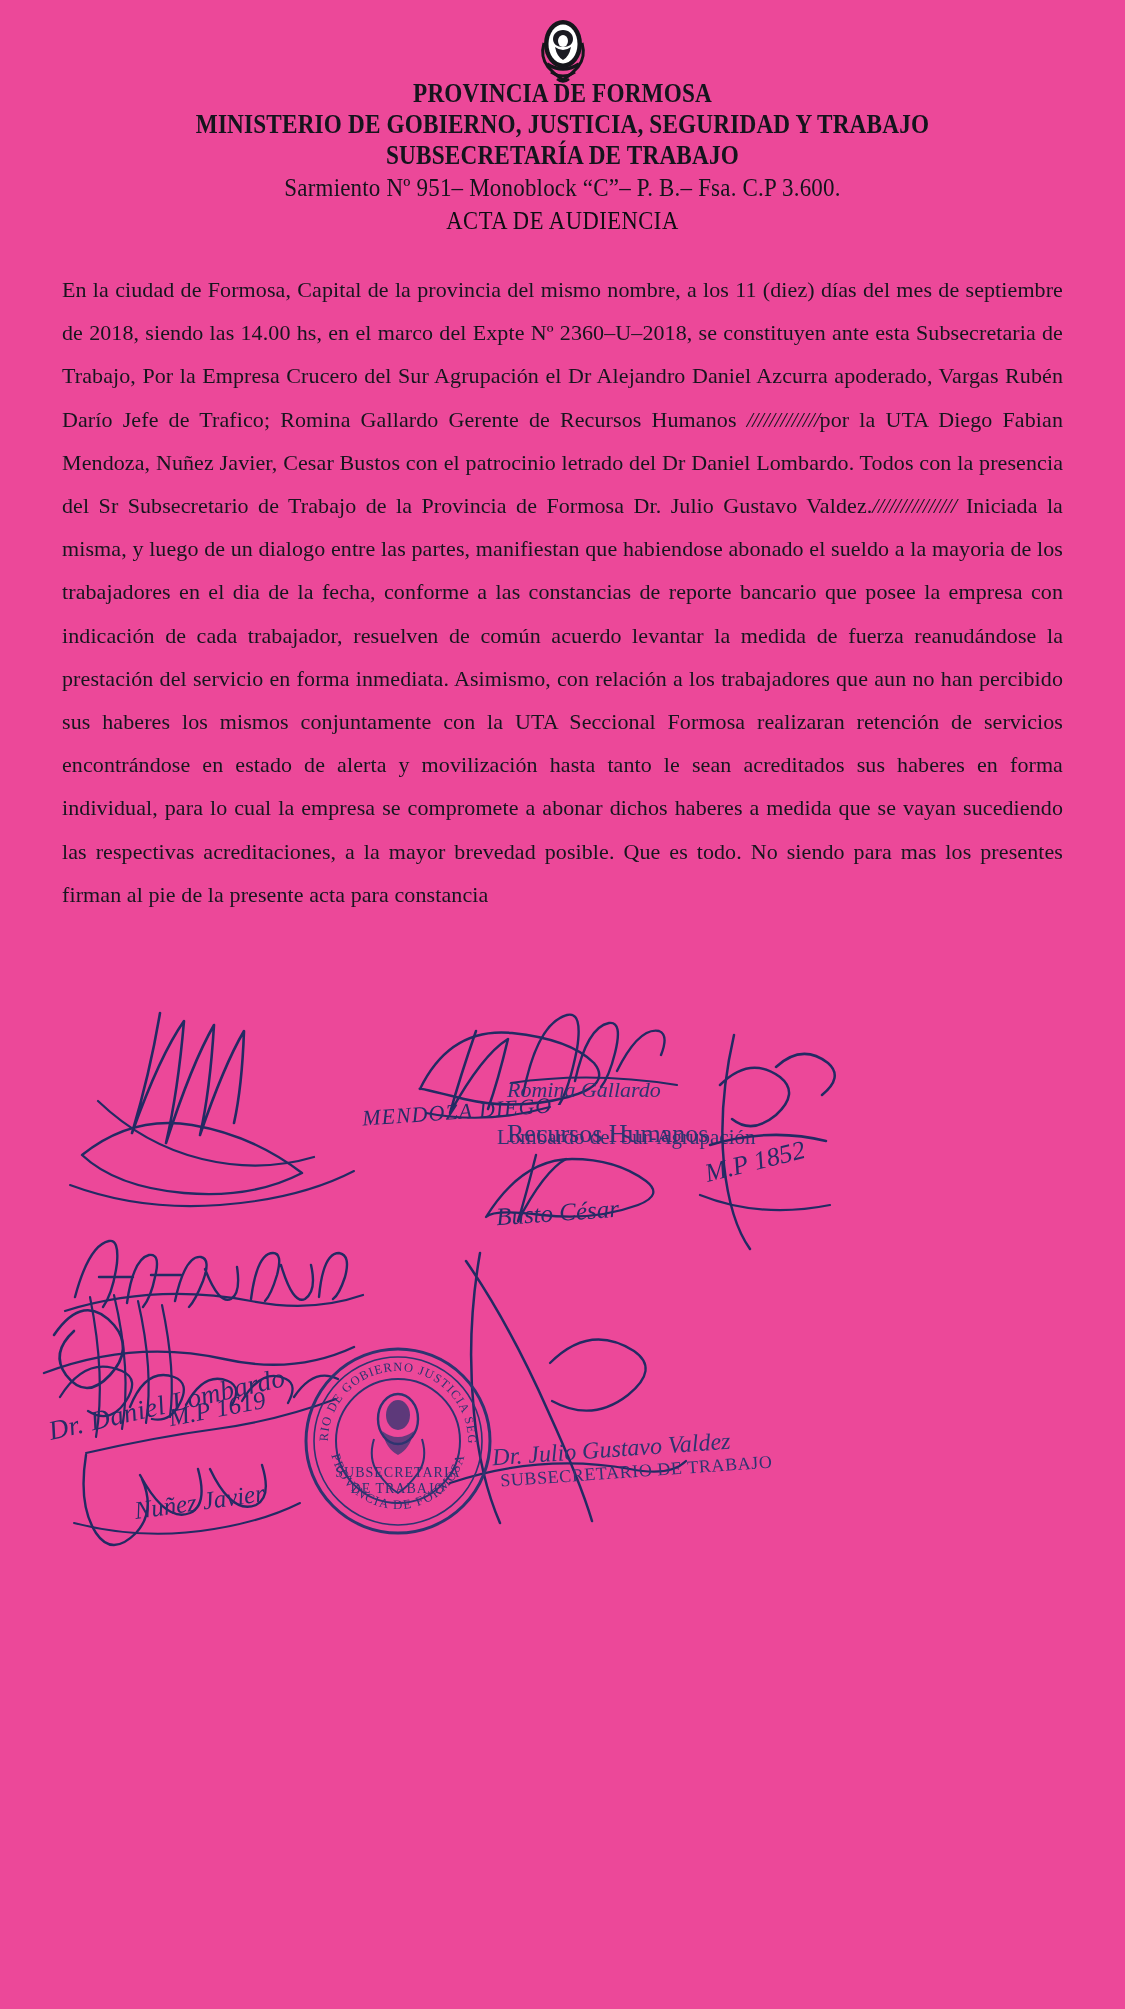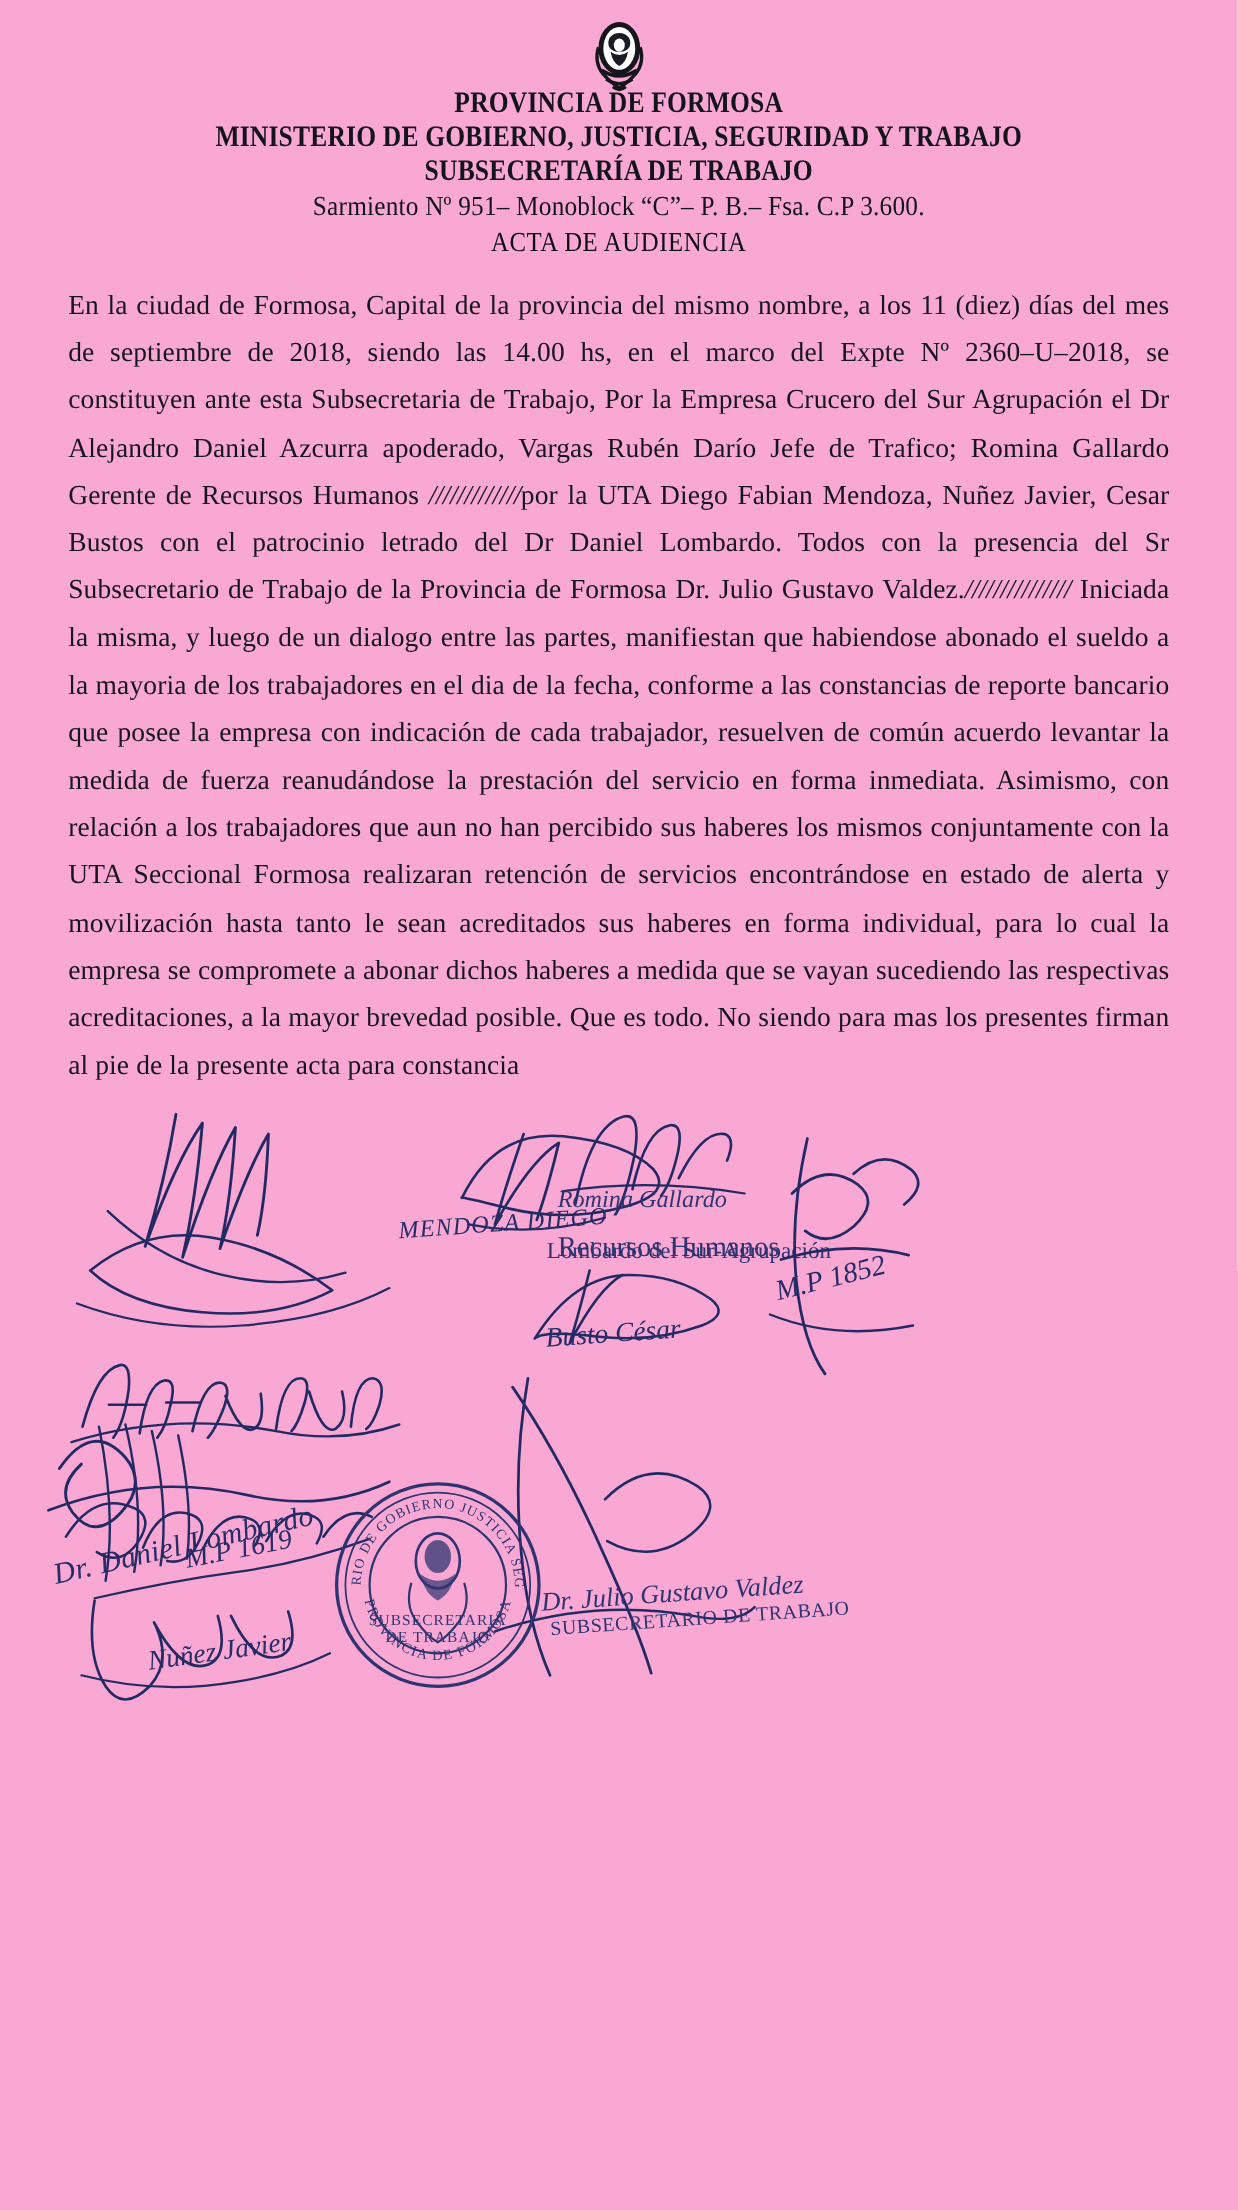--- a/index.html
+++ b/index.html
@@ -6,21 +6,21 @@
   body{
     width:1125px;height:2009px;
     background:#ffffff;
     font-family:"Liberation Serif", serif;
     color:#0d0d12;
     position:relative;
     overflow:hidden;
   }
   .page{
     position:absolute;inset:0;
-    background:#f9a8d4;
+    background:#ec4899;
   }
   
   .crest{
     position:absolute;left:50%;top:14px;transform:translateX(-50%);
     width:64px;height:72px;
   }
   .header-block{
     position:absolute;left:0;right:0;top:78px;
     text-align:center;
   }
@@ -39,22 +39,22 @@
   .hl.l4{font-size:25px;line-height:34px;font-weight:400;transform:scaleX(.92);}
   .doc-title{
     position:absolute;left:0;right:0;top:207px;
     text-align:center;
     font-size:25px;letter-spacing:.6px;font-weight:400;
     transform:scaleX(.9);
   }
   
   .body-text{
     position:absolute;
-    left:62px;right:62px;top:256px;
-    font-size:25px;
+    left:62px;right:62px;top:268px;
+    font-size:22px;
     line-height:43.2px;
     text-align:justify;
     text-justify:inter-word;
     color:#16161e;
     letter-spacing:.1px;
   }
   .body-text p{margin:0;text-indent:0;}
   .slashes{letter-spacing:-.5px;font-style:italic;}
   
   .sig-zone{

